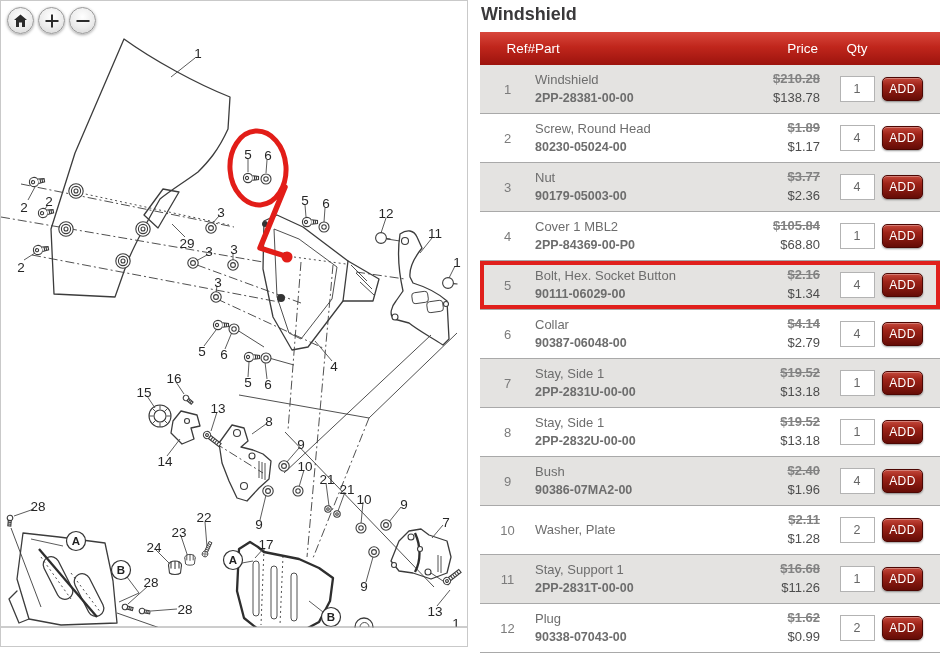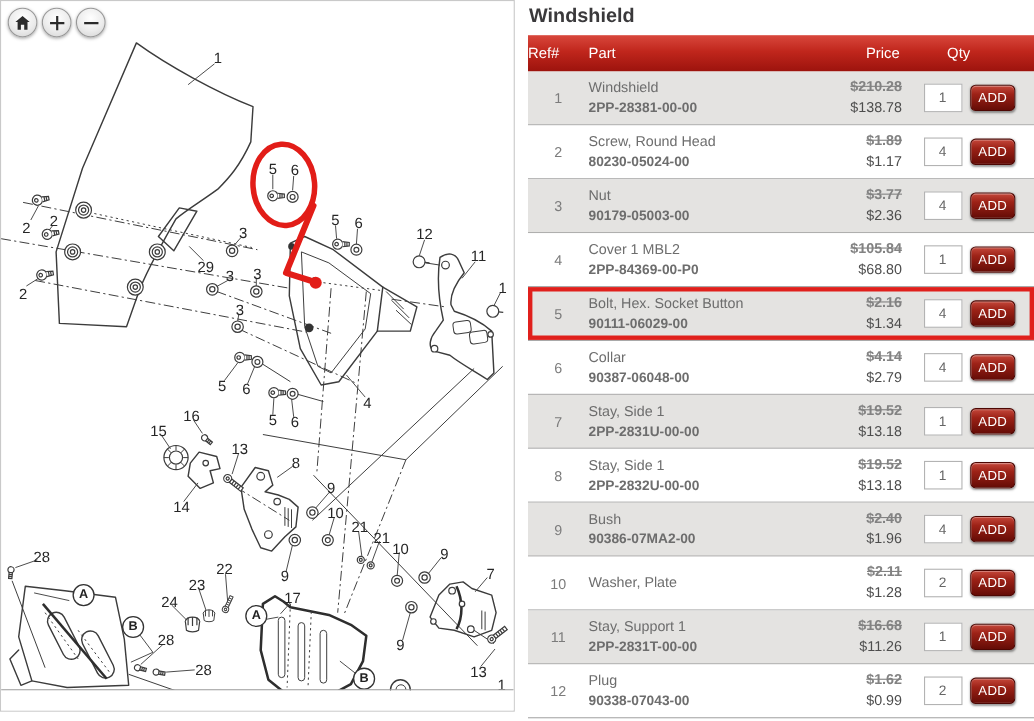--- a/index.html
+++ b/index.html
@@ -26,23 +26,23 @@
   .glyph { stroke:#3c3c3c; stroke-width:1.1; fill:#fff; }
   .callout-txt { font:13.5px "Liberation Sans", sans-serif; fill:#262626; text-anchor:middle; }
   .letter-txt  { font:bold 11.5px "Liberation Sans", sans-serif; fill:#222; text-anchor:middle; }
 
   
   .parts-panel { position:absolute; left:480px; top:0; width:460px; height:655px; }
   .page-title { font-size:18px; font-weight:bold; color:#3a393b; padding:4px 0 7px 1px; }
   .t-head { height:33px; display:grid; grid-template-columns:55px 1fr 90px 50px 58px;
             align-items:center; color:#fff; font-size:13.5px;
             background:linear-gradient(#d8473c, #c0261c 45%, #9c130d); }
-  .t-head .h-ref { text-align:left; }
+  .t-head .h-ref { text-align:right; }
   .t-head .h-price { text-align:right; padding-right:14px; }
-  .t-head .h-qty { text-align:right; }
+  .t-head .h-qty { text-align:center; }
   .t-row { position:relative; height:49px; display:grid;
            grid-template-columns:55px 1fr 90px 50px 58px; align-items:center;
            border-bottom:1px solid #a9a9a9; background:#fff; }
   .t-row.alt { background:#e4e3e1; }
   .t-row.hl::after { content:""; position:absolute; inset:0; border:4px solid var(--hl,#e0201c);
                      pointer-events:none; }
   .c-ref { text-align:center; color:#7c7c7c; font-size:13px; }
   .c-part { color:#6d6d6d; font-size:13px; line-height:1.5; }
   .c-part .p-num { font-size:12.5px;font-weight:bold; }
   .c-price { text-align:right; padding-right:12px; font-size:13px; line-height:1.45; }

